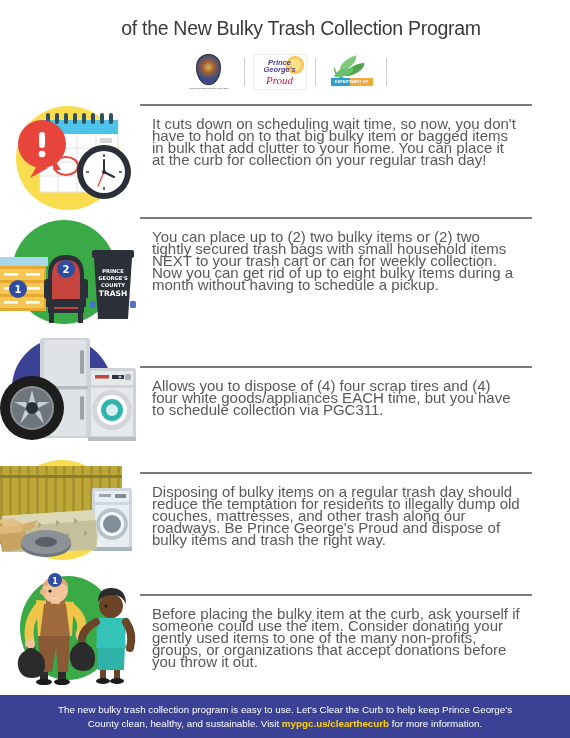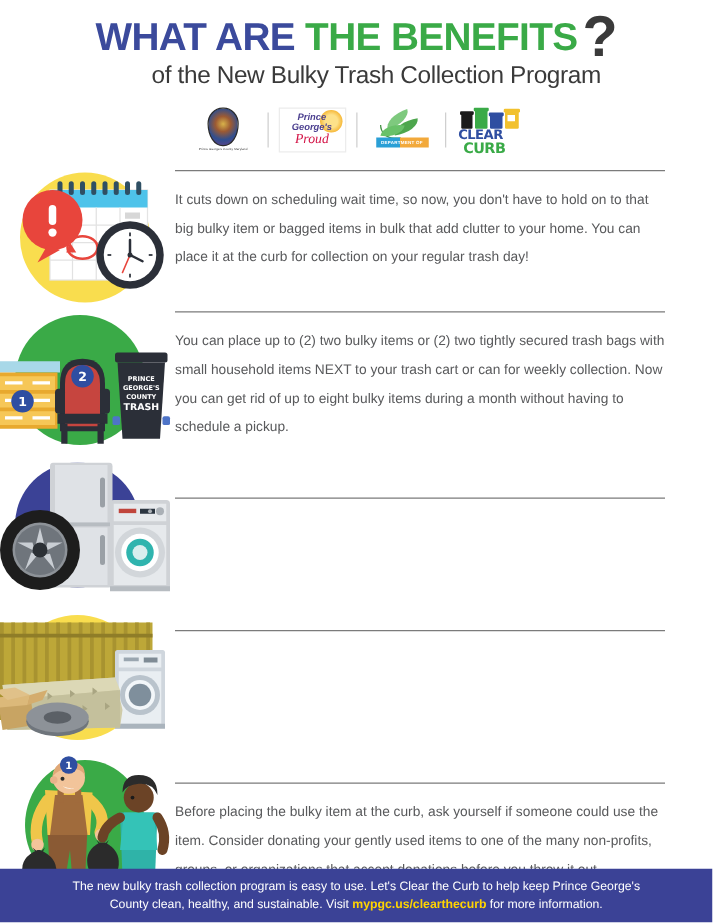--- a/index.html
+++ b/index.html
@@ -172,24 +172,24 @@
     flex: 1;
     position: relative;
     padding-right: 38px;
   }
   .rule {
     height: 1.6px;
     background: #7b7b7b;
     margin-bottom: 12px;
   }
   .para {
-    font-size: 11px;
-    line-height: 23px;
+    font-size: 15px;
+    line-height: 12px;
     color: #58595b;
-    margin: 0;
+    margin: 12px;
   }
   .note {
     font-size: 9.7px;
     line-height: 13.4px;
     color: #58595b;
     font-style: italic;
     margin: 12px 0 0 0;
   }
 
   
@@ -213,23 +213,20 @@
   }
   .footer .lnk {
     color: #ffd400;
     font-weight: bold;
   }
 </style>
 </head>
 <body>
 
 <div class="header">
-  <div class="title-line1">
-    <span class="t-blue">WHAT ARE </span><span class="t-green">THE BENEFITS</span><span class="qmark">?</span>
-  </div>
   <div class="title-line2">of the New Bulky Trash Collection Program</div>
 </div>
 
 <div class="logos">
 
   <div class="logo-cell">
     <div class="seal-wrap">
       <div class="seal"></div>
       <div class="seal-cap">Prince George's County Maryland</div>
     </div>
@@ -253,37 +250,20 @@
       <div class="env-stem"></div>
       <div class="env-leaf env-l1"></div>
       <div class="env-leaf env-l2"></div>
       <div class="env-leaf env-l3"></div>
       <div class="env-bar">DEPARTMENT OF THE ENVIRONMENT</div>
     </div>
   </div>
 
   <div class="logo-div"></div>
 
-  <div class="logo-cell">
-    <div class="ctc">
-      <svg class="ctc-top" viewBox="0 0 48 18">
-        <rect x="1" y="5" width="9" height="12" rx="1" fill="#1b1b1b"></rect>
-        <rect x="0" y="3" width="11" height="3" rx="1" fill="#1b1b1b"></rect>
-        <rect x="12" y="2" width="10" height="15" rx="1" fill="#3aaa47"></rect>
-        <rect x="11" y="0" width="12" height="3" rx="1" fill="#3aaa47"></rect>
-        <rect x="24" y="6" width="10" height="11" rx="1" fill="#2f4ea1"></rect>
-        <rect x="23" y="4" width="12" height="3" rx="1" fill="#2f4ea1"></rect>
-        <rect x="36" y="3" width="11" height="14" rx="1" fill="#f2c12e"></rect>
-        <rect x="35" y="1" width="13" height="3" rx="1" fill="#f2c12e"></rect>
-        <rect x="38" y="6" width="6" height="5" fill="#ffffff"></rect>
-      </svg>
-      <div class="ctc-word1">CLEAR</div>
-      <div class="ctc-word2">CURB</div>
-    </div>
-  </div>
 
 </div>
 
 <div class="section" style="margin-top:12px;">
   <div class="art">
     <svg width="140" height="108" viewBox="0 0 140 108">
       <circle cx="68" cy="54" r="52" fill="#f9dd4e"></circle>
 
       <rect x="40" y="16" width="78" height="72" fill="#ffffff" stroke="#e4e4e4" stroke-width="1"></rect>
       <rect x="40" y="16" width="78" height="14" fill="#4ec3ea"></rect>
@@ -421,20 +401,21 @@
         <path d="M50 64 L36 71 L38 64 Z"></path>
         <path d="M44 86 L34 74 L40 73 Z"></path>
         <path d="M20 86 L30 74 L25 72 Z"></path>
         <path d="M14 64 L28 71 L26 64 Z"></path>
       </g>
       <circle cx="32" cy="70" r="6" fill="#2b3036"></circle>
     </svg>
   </div>
   <div class="body-col">
     <div class="rule" style="margin-top:28px;"></div>
+    <p class="para">Allows you to dispose of (4) four scrap tires and (4) four white goods/appliances EACH time, but you have to schedule collection via PGC311.</p>
   </div>
 </div>
 
 <div class="section" style="margin-top:6px;">
   <div class="art">
     <svg width="140" height="108" viewBox="0 0 140 108">
       <ellipse cx="62" cy="54" rx="52" ry="50" fill="#f9dd4e"></ellipse>
 
       <g>
         <rect x="-4" y="10" width="126" height="78" fill="#bda738"></rect>
@@ -486,20 +467,21 @@
       <path d="M-4 64 L12 62 L24 68 L6 72 Z" fill="#e0c189"></path>
       <path d="M24 68 L38 64 L34 72 L22 76 Z" fill="#d4ad6e"></path>
 
       <ellipse cx="46" cy="89" rx="25" ry="12" fill="#6f757c"></ellipse>
       <ellipse cx="46" cy="86" rx="25" ry="12" fill="#8d9298"></ellipse>
       <ellipse cx="46" cy="86" rx="11" ry="5" fill="#5b6066"></ellipse>
     </svg>
   </div>
   <div class="body-col">
     <div class="rule" style="margin-top:16px;"></div>
+    <p class="para">Disposing of bulky items on a regular trash day should reduce the temptation for residents to illegally dump old couches, mattresses, and other trash along our roadways. Be Prince George's Proud and dispose of bulky items and trash the right way.</p>
   </div>
 </div>
 
 <div class="section" style="margin-top:6px;">
   <div class="art">
     <svg width="140" height="115" viewBox="0 0 140 115">
       <ellipse cx="68" cy="58" rx="48" ry="52" fill="#3aaa47"></ellipse>
 
       <path d="M48 100 L48 112 L40 112 L40 100 Z" fill="#2b2b2b"></path>
       <path d="M66 100 L66 112 L58 112 L58 100 Z" fill="#2b2b2b"></path>

